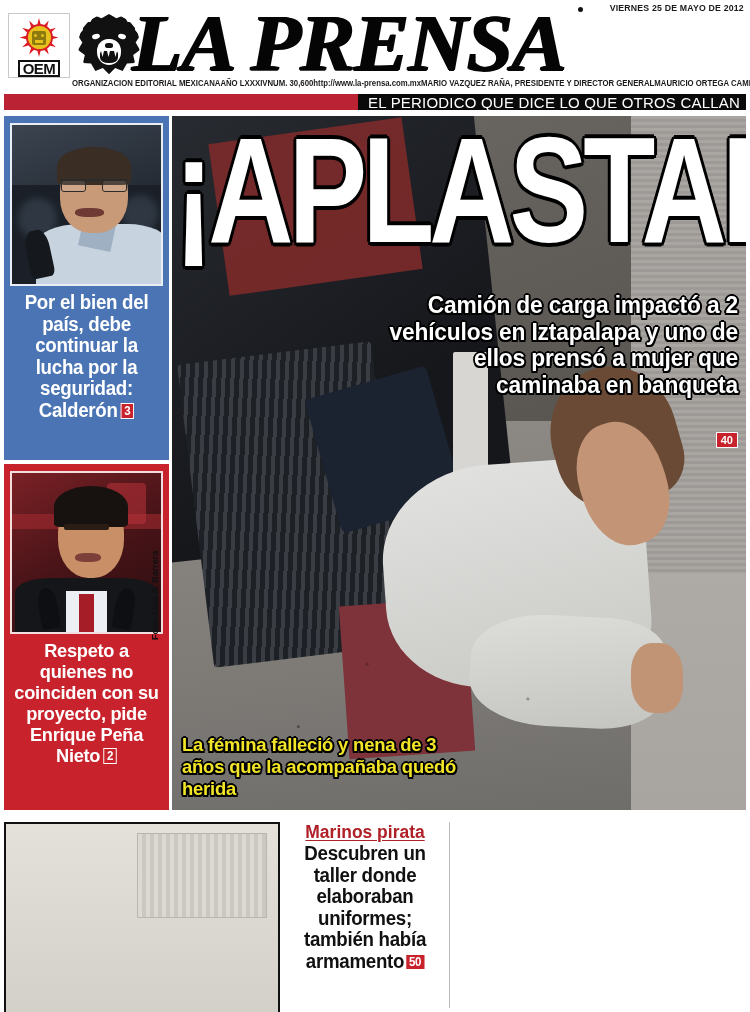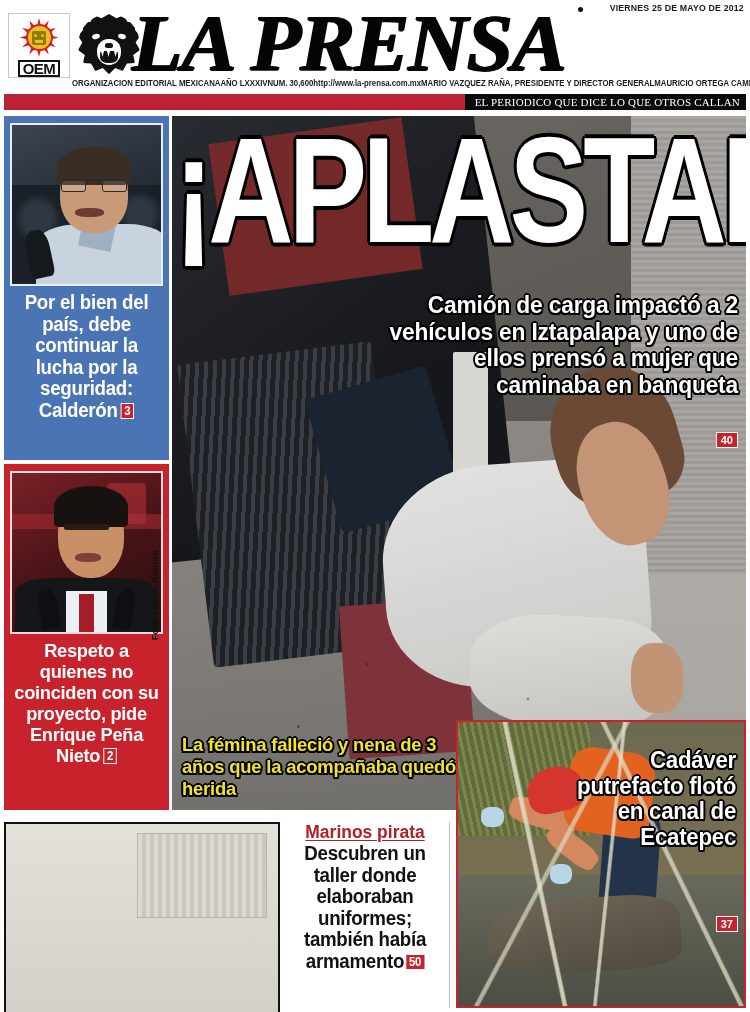--- a/index.html
+++ b/index.html
@@ -101,22 +101,22 @@
   .credits .sp{ width:13px; }
   .credits .url{ font-weight:bold; }
 
   
   .slogan-bar{ position:absolute; left:4px; top:94px; width:742px; height:16px; background:#bb2233; }
   .slogan-black{
     position:absolute; right:0; top:0; width:auto; height:16px; background:#0a0a0a;
     padding:0 6px 0 10px; display:flex; align-items:center;
   }
   .slogan-black span{
-    font-size:11px; font-weight:normal; color:#fff; letter-spacing:.2px; white-space:nowrap;
-    font-family:Liberation Serif, serif;
+    font-size:15px; font-weight:normal; color:#fff; letter-spacing:.2px; white-space:nowrap;
+    font-family:Liberation Sans, sans-serif;
   }
 
   
   .col-left{ position:absolute; left:4px; top:116px; width:165px; }
 
   .promo{ position:relative; width:165px; padding:7px 6px 8px 6px; }
   .promo.blue{ background:#4a74b4; height:344px; }
   .promo.red{ background:#c8232c; height:346px; margin-top:4px; }
 
   .promo .photo{
@@ -589,32 +589,14 @@
     <div class="lbl-real">MARIO</div>
   </div>
 
   <div class="marinos-text">
     <span class="kicker">Marinos pirata</span>
     <div class="marinos-body"><span>Descubren un taller donde elaboraban uniformes; también había armamento</span><span class="pg-dark">50</span></div>
   </div>
 
   <div class="vsep"></div>
 
-  <div class="cadaver">
-    <div style="position:absolute;inset:0;">
-      <div class="cv-bank"></div>
-      <div class="cv-water"></div>
-      <div class="cv-grass"></div>
-      <div class="cv-arm"></div>
-      <div class="cv-pants"></div>
-      <div class="cv-worker-shirt"></div>
-      <div class="cv-helmet"></div>
-      <div class="cv-arm2"></div>
-      <div class="cv-glove a"></div>
-      <div class="cv-glove b"></div>
-      <div class="cv-body"></div>
-      <div class="cv-sticks"></div>
-    </div>
-    <div class="cadaver-head">Cadáver putrefacto flotó en canal de Ecatepec</div>
-    <div class="badge-cadaver">37</div>
-  </div>
 
 </div>
 
 </body></html>

